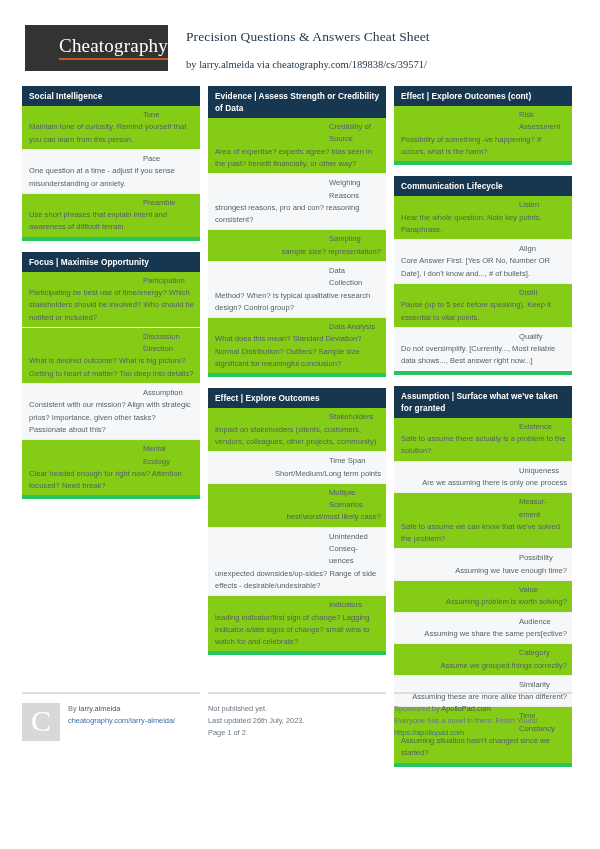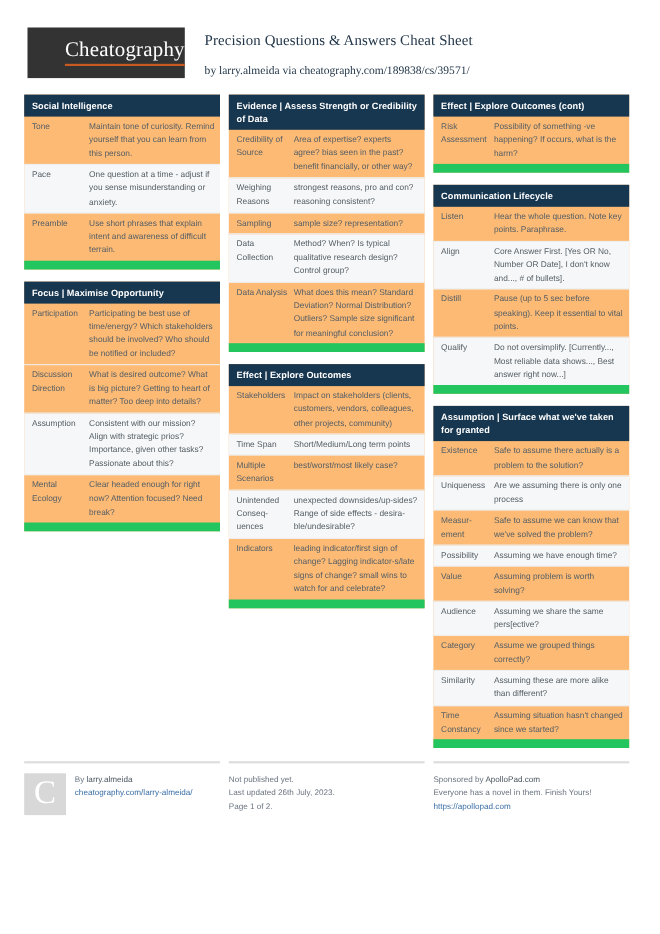--- a/index.html
+++ b/index.html
@@ -66,37 +66,38 @@
   }
   .column {
     width: 178px;
     flex: none;
   }
   .column + .column { margin-left: 8px; }
 
   
   .block {
     margin-bottom: 11px;
-    border-bottom: 8px solid #22c55e;
-    background: #fdba74;
+    border-bottom: 4px solid #22c55e;
+    background: #84cc16;
   }
   .block-title {
     background: #17364f;
     color: #ffffff;
     font-size: 8.3px;
     font-weight: bold;
     padding: 4px 6px 4px 7px;
     line-height: 1.45;
     letter-spacing: 0.05px;
   }
   .row {
     display: flex;
-    align-items: flex-start;
+    align-items: flex-end;
     border-bottom: 1px solid #eeeeee;
     padding: 3px 5px 3px 7px;
+    flex-direction: column;
   }
   .row:last-child { border-bottom: none; }
   .row.alt { background: #f6f7f8; }
   .cell-key {
     width: 52px;
     flex: none;
     font-size: 7.6px;
     color: #555f66;
     line-height: 1.62;
     padding-right: 4px;

